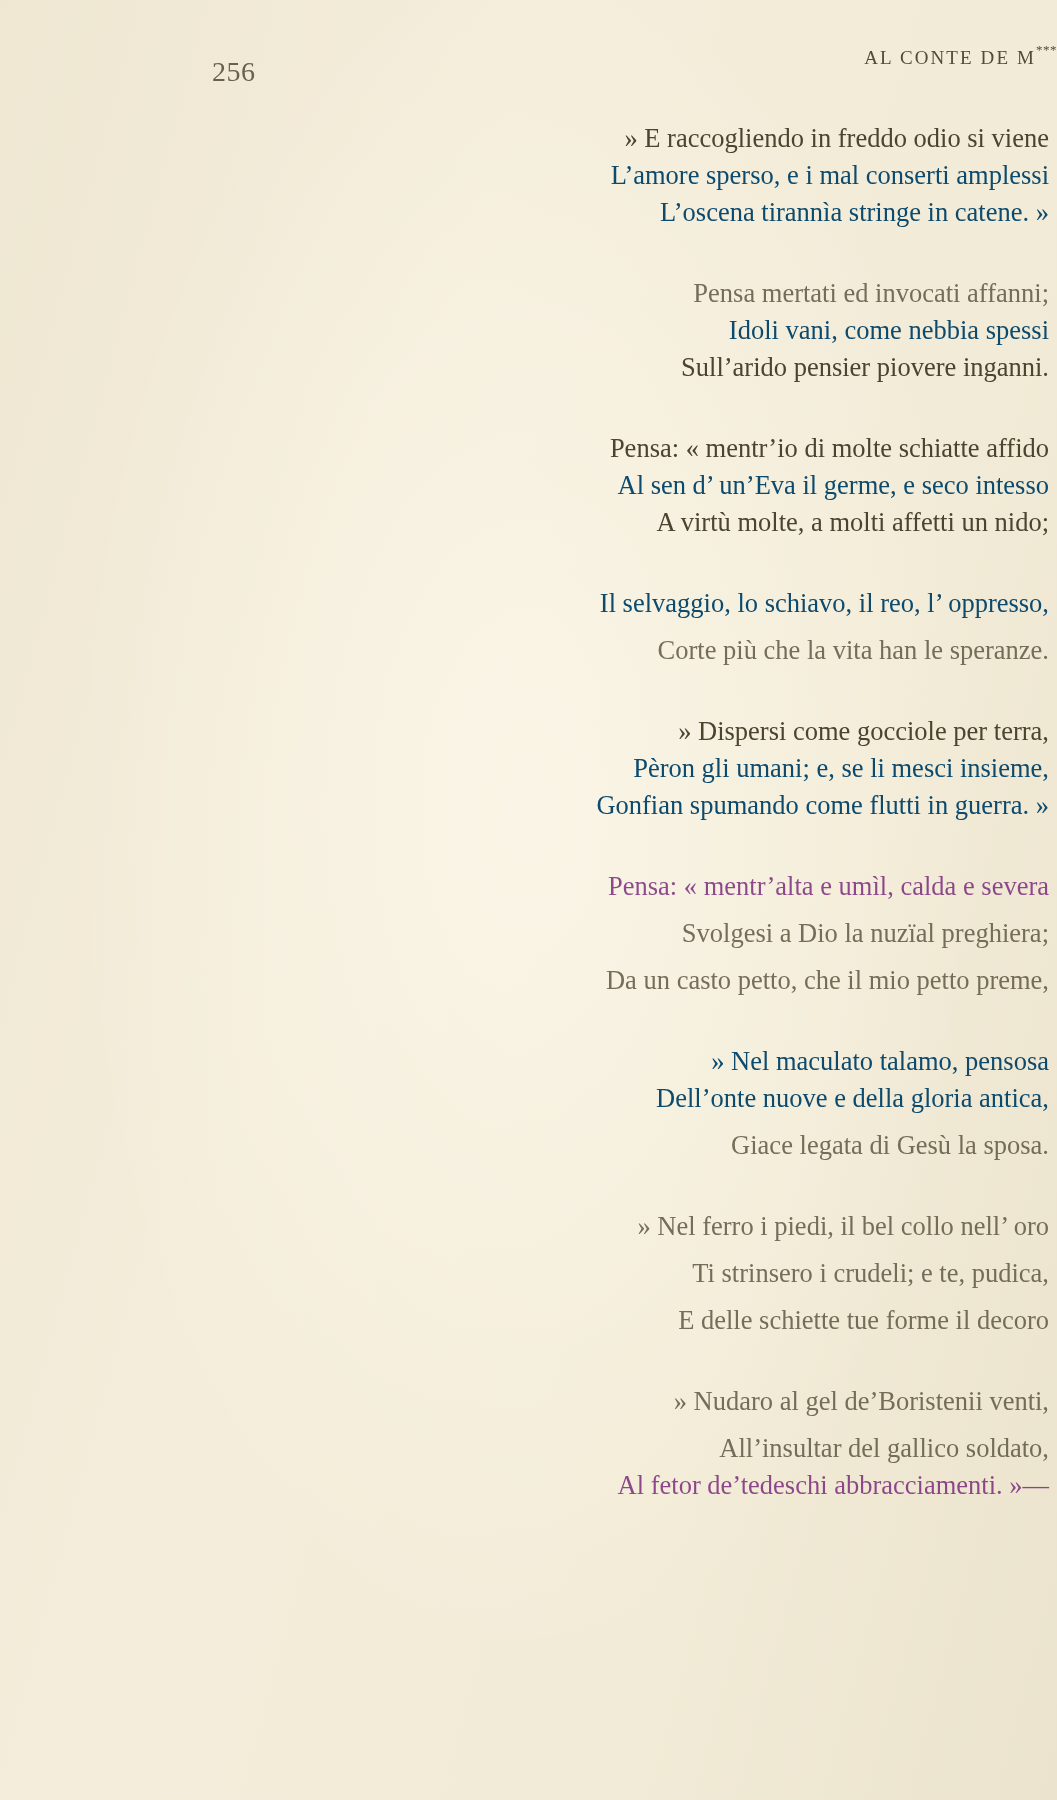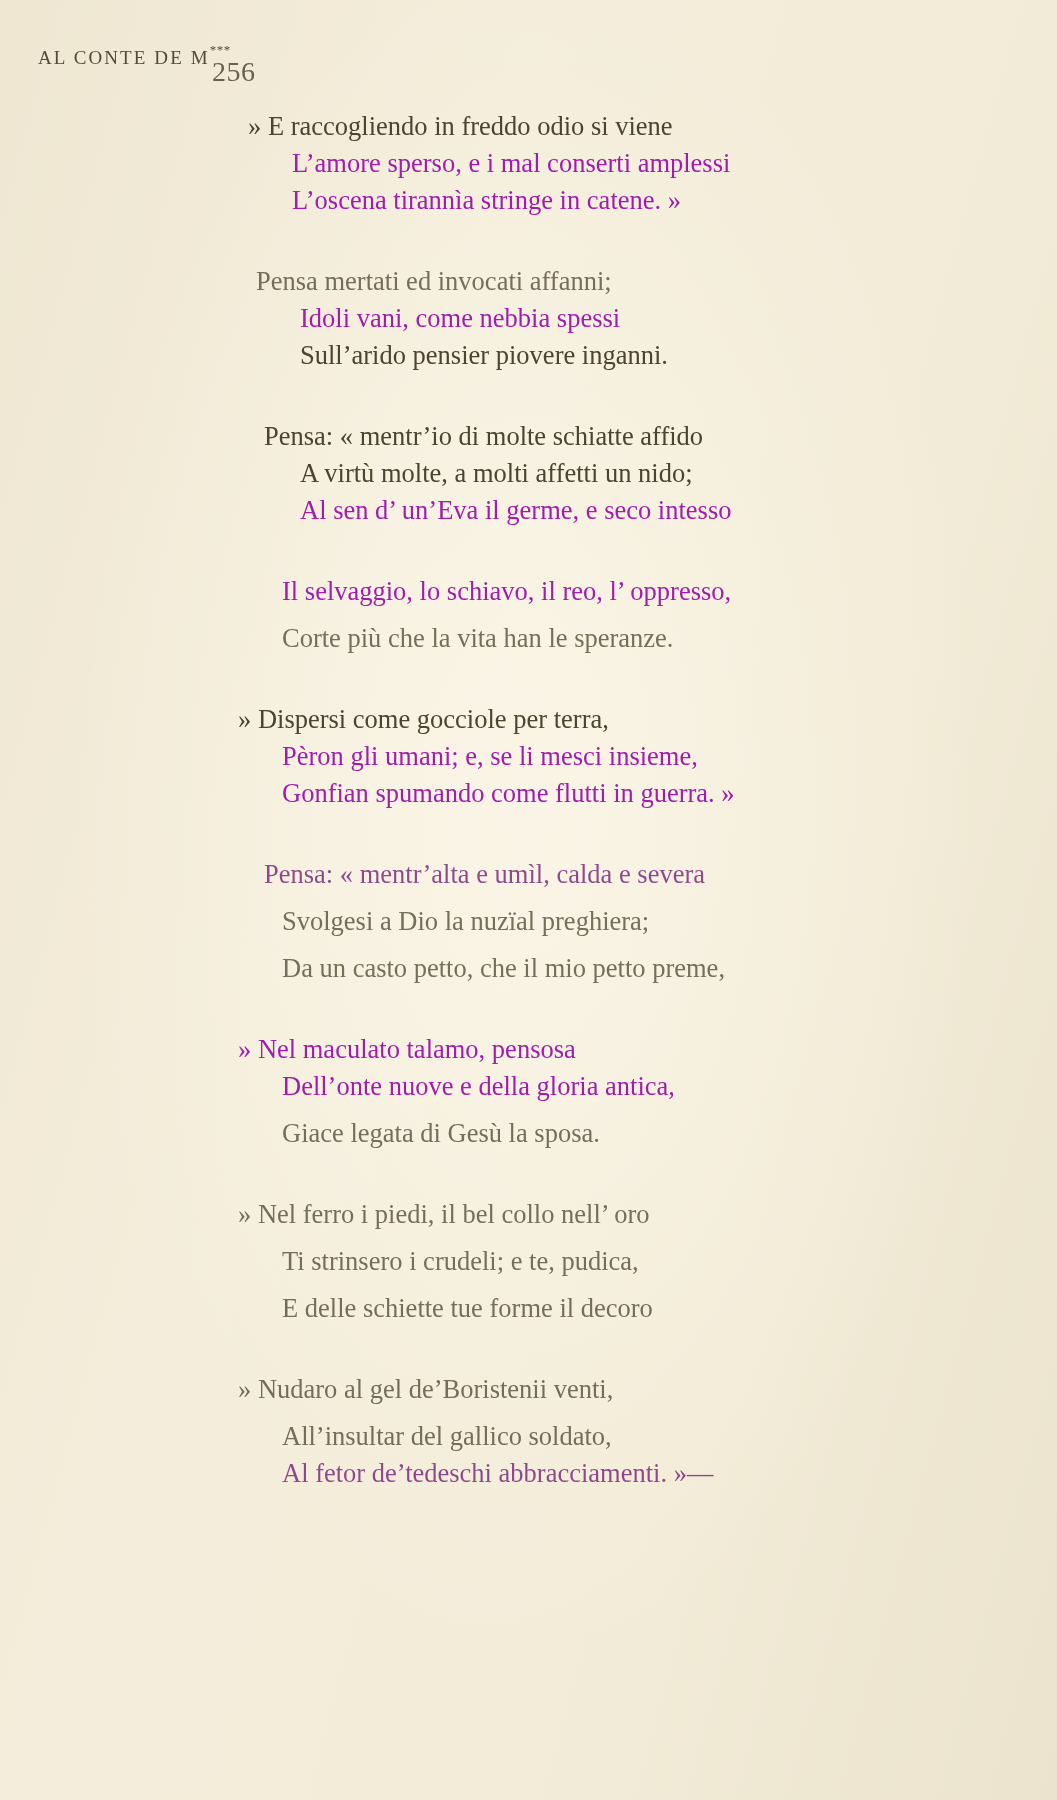--- a/index.html
+++ b/index.html
@@ -43,39 +43,39 @@
     font-size: 28px;
     letter-spacing: 0.5px;
     color: #5d5640;
     opacity: 0.92;
   }
   .runhead-title {
     position: absolute;
     left: 0;
     right: 0;
     top: 0;
-    text-align: left;
+    text-align: right;
     font-size: 19px;
     letter-spacing: 2.1px;
     color: #524b37;
     text-transform: uppercase;
-    padding-left: 38px;
   }
   .runhead-title .stars {
     font-size: 13px;
     vertical-align: 10px;
     letter-spacing: 0.5px;
   }
 
   
   .body {
     position: absolute;
-    top: 108px;
+    top: 120px;
     left: 0;
     width: 1049px;
+    text-align: right;
   }
   .stanza {
     margin: 0 0 44px 0;
   }
   .line {
     font-size: 26.5px;
     line-height: 37px;
     white-space: pre;
     color: #4f4836;
   }
@@ -83,21 +83,21 @@
   .i0 { padding-left: 248px; }
   .i1 { padding-left: 292px; }
   .i2 { padding-left: 256px; }
   .i3 { padding-left: 300px; }
   .i4 { padding-left: 264px; }
   .i5 { padding-left: 238px; }
   .i6 { padding-left: 282px; }
 
   
   .ink-a { color: #4b442f; }
-  .ink-b { color: #a21caf; }
+  .ink-b { color: #0c4a6e; }
   .ink-c { color: #605943; margin-top: 10px; }
   .ink-d { color: #701a75; }
   .faint { opacity: 0.86; }
   .fainter { opacity: 0.78; }
 
   .dash {
     letter-spacing: 0;
   }
 </style>
 </head>
@@ -121,22 +121,22 @@
     </div>
 
     <div class="stanza">
       <div class="line i2 ink-c faint">Pensa mertati ed invocati affanni;</div>
       <div class="line i3 ink-b">Idoli vani, come nebbia spessi</div>
       <div class="line i3 ink-a">Sull’arido pensier piovere inganni.</div>
     </div>
 
     <div class="stanza">
       <div class="line i4 ink-a">Pensa: « mentr’io di molte schiatte affido</div>
+      <div class="line i3 ink-b">Al sen d’ un’Eva il germe, e seco intesso</div>
       <div class="line i3 ink-a">A virtù molte, a molti affetti un nido;</div>
-      <div class="line i3 ink-b">Al sen d’ un’Eva il germe, e seco intesso</div>
     </div>
 
     <div class="stanza">
       <div class="line i6 ink-b">Il selvaggio, lo schiavo, il reo, l’ oppresso,</div>
       <div class="line i6 ink-c faint">Corte più che la vita han le speranze.</div>
     </div>
 
     <div class="stanza">
       <div class="line i5 ink-a">» Dispersi come gocciole per terra,</div>
       <div class="line i6 ink-b">Pèron gli umani; e, se li mesci insieme,</div>

